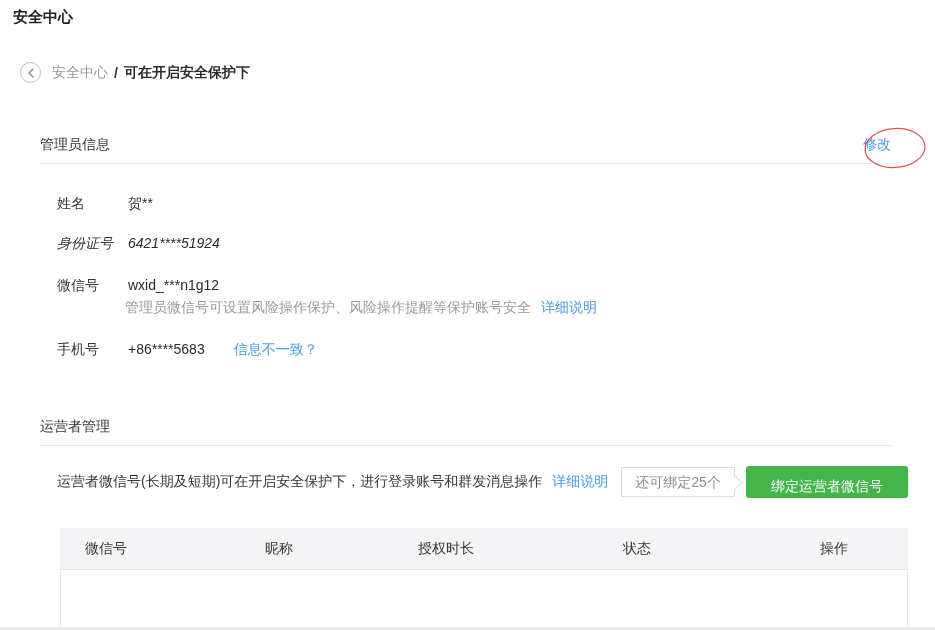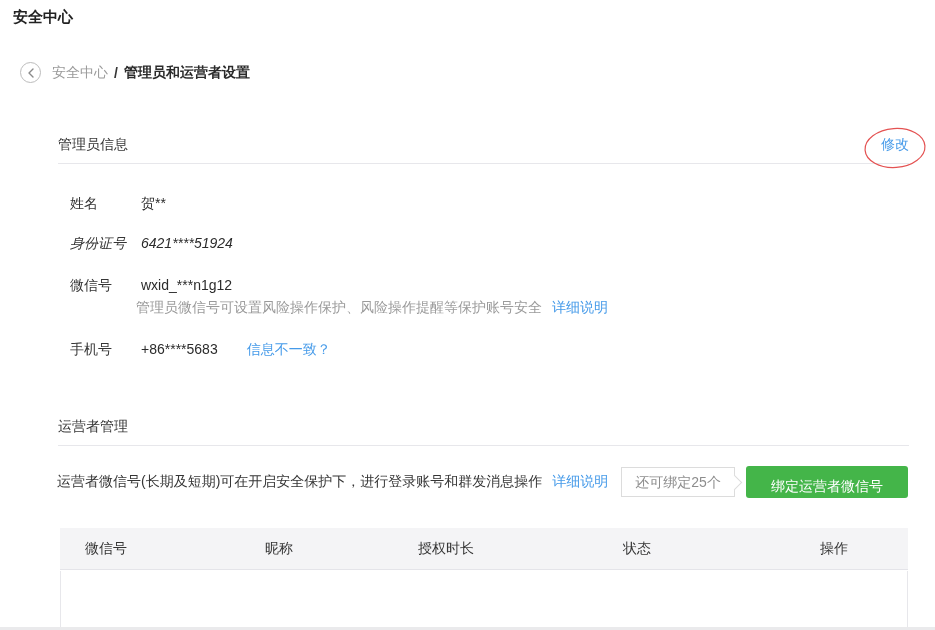--- a/index.html
+++ b/index.html
@@ -27,44 +27,44 @@
     width:21px; height:21px; border:1px solid #bcbcbc; border-radius:50%;
     display:flex; align-items:center; justify-content:center;
     margin-right:11px; cursor:pointer; background:#fff;
   }
   .crumb-parent { color:#9a9a9a; }
   .crumb-sep { color:#353535; margin:0 6px; font-weight:600; }
   .crumb-current { color:#2b2b2b; font-weight:600; }
 
   
   .section-head {
-    position:absolute; left:58px; width:851px; height:28px;
+    position:absolute; left:40px; width:851px; height:28px;
     border-bottom:1px solid #e7e7eb;
     display:flex; justify-content:space-between; align-items:flex-start;
     font-size:14px;
   }
   #admin-head { top:136px; }
   #operator-head { top:418px; }
   .section-title { color:#353535; }
 
   .link { color:#459ae9; text-decoration:none; cursor:pointer; }
 
   
   .annotation-ellipse { position:absolute; left:862px; top:126px; pointer-events:none; }
 
   
-  .field-row { position:absolute; left:70px; display:flex; font-size:14px; }
+  .field-row { position:absolute; left:57px; display:flex; font-size:14px; }
   .field-label { width:71px; color:#353535; }
   .field-value { color:#2b2b2b; }
   #row-name   { top:195px; }
   #row-idcard { top:235px;font-style:italic; }
   #row-wxid   { top:277px; }
   #row-phone  { top:341px; }
   .field-note {
-    position:absolute; left:136px; top:299px;
+    position:absolute; left:125px; top:299px;
     font-size:14px; color:#9a9a9a;
   }
   .field-note .link { margin-left:10px; }
   #row-phone .link { margin-left:29px; }
 
   
   .operator-desc {
     position:absolute; left:57px; top:466px; width:851px; height:32px;
     display:flex; align-items:center; font-size:14px; color:#353535;
   }
@@ -118,21 +118,21 @@
 <div class="breadcrumb">
   <div class="back-btn">
     <span style="display:flex;">
       <svg width="8" height="10" viewBox="0 0 8 10">
           <polyline points="6,1 2,5 6,9" stroke="#8a8a8a" stroke-width="1.4" fill="none" stroke-linecap="round" stroke-linejoin="round"></polyline>
         </svg>
     </span>
   </div>
   <span class="crumb-parent">安全中心</span>
   <span class="crumb-sep">/</span>
-  <span class="crumb-current">管理员和运营者设置</span>
+  <span class="crumb-current">可在开启安全保护下</span>
 </div>
 
 <div class="section-head" id="admin-head">
   <span class="section-title">管理员信息</span>
   <a class="link">修改</a>
 </div>
 
 <svg class="annotation-ellipse" width="66" height="44" viewBox="0 0 66 44">
   <ellipse cx="33" cy="22" rx="30" ry="19.5" fill="none" stroke="#e45252" stroke-width="1.2" transform="rotate(-4 33 22)"></ellipse>
 </svg>

